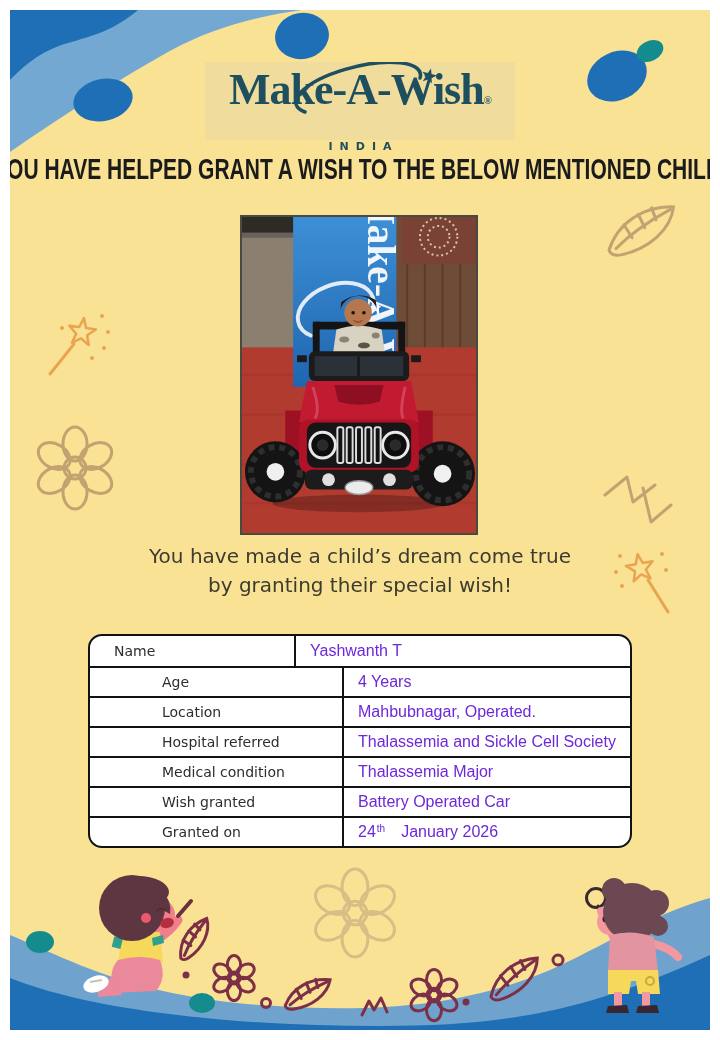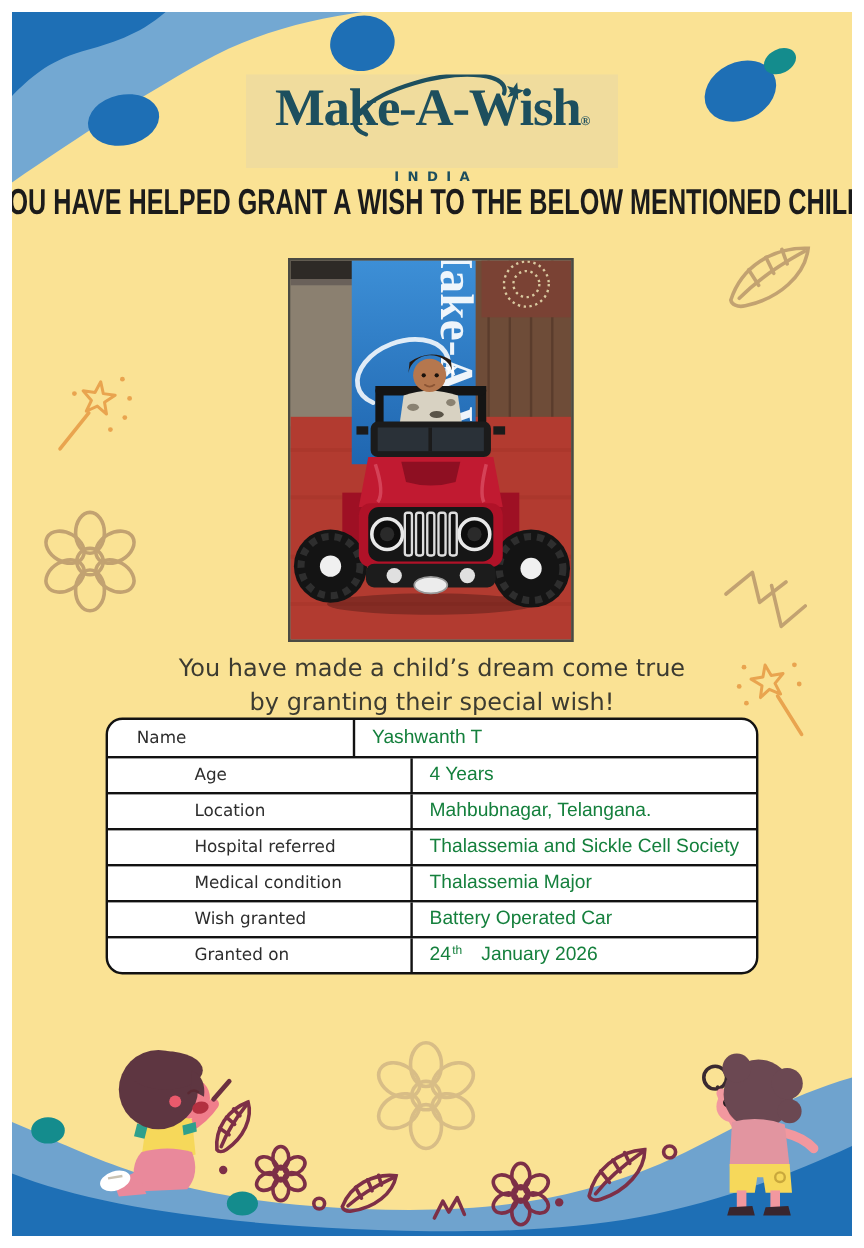--- a/index.html
+++ b/index.html
@@ -24,29 +24,29 @@
               font-family:"Liberation Sans", sans-serif; letter-spacing:0px; }
 
   .photo { position:absolute; left:230px; top:205px; width:238px; height:320px;
            border:2px solid #4a4a42; background:#8B8070; }
   .photo svg { display:block; width:100%; height:100%; }
 
   .message { position:absolute; top:532px; width:100%; text-align:center;
              font-family:"DejaVu Sans", sans-serif; font-size:20px; line-height:29px;
              color:#3C3B31; }
 
-  .wish-table { position:absolute; left:78px; top:588px; width:544px;
+  .wish-table { position:absolute; left:78px; top:624px; width:544px;
                 background:#ffffff; border:2px solid #121212; border-radius:14px; overflow:hidden; }
   .wt-row { display:flex; height:30px; align-items:center; }
   .wt-row + .wt-row { border-top:2px solid #121212;padding-left:48px; }
   .wt-label { width:204px; padding-left:24px; font-family:"DejaVu Sans", sans-serif;
               font-size:14px; color:#2d2d2d; }
   .wt-value { flex:1; padding-left:14px; border-left:2px solid #121212; height:100%;
               display:flex; align-items:center; font-family:"Liberation Sans", sans-serif;
-              font-size:16px; color:#15803d; }
+              font-size:16px; color:#6d28d9; }
   .wt-value sup { font-size:10px; line-height:0; margin:-6px 0 0 1px; }
   .wt-rest { margin-left:16px; }
 </style>
 </head>
 <body>
 
 <div class="canvas">
   <div class="page">
 
     <svg class="deco-svg" viewBox="0 0 700 1020">
@@ -284,21 +284,21 @@
       <div class="wt-row">
         <div class="wt-label">Name</div>
         <div class="wt-value">Yashwanth T</div>
       </div>
       <div class="wt-row">
         <div class="wt-label">Age</div>
         <div class="wt-value">4 Years</div>
       </div>
       <div class="wt-row">
         <div class="wt-label">Location</div>
-        <div class="wt-value">Mahbubnagar, Telangana.</div>
+        <div class="wt-value">Mahbubnagar, Operated.</div>
       </div>
       <div class="wt-row">
         <div class="wt-label">Hospital referred</div>
         <div class="wt-value">Thalassemia and Sickle Cell Society</div>
       </div>
       <div class="wt-row">
         <div class="wt-label">Medical condition</div>
         <div class="wt-value">Thalassemia Major</div>
       </div>
       <div class="wt-row">

